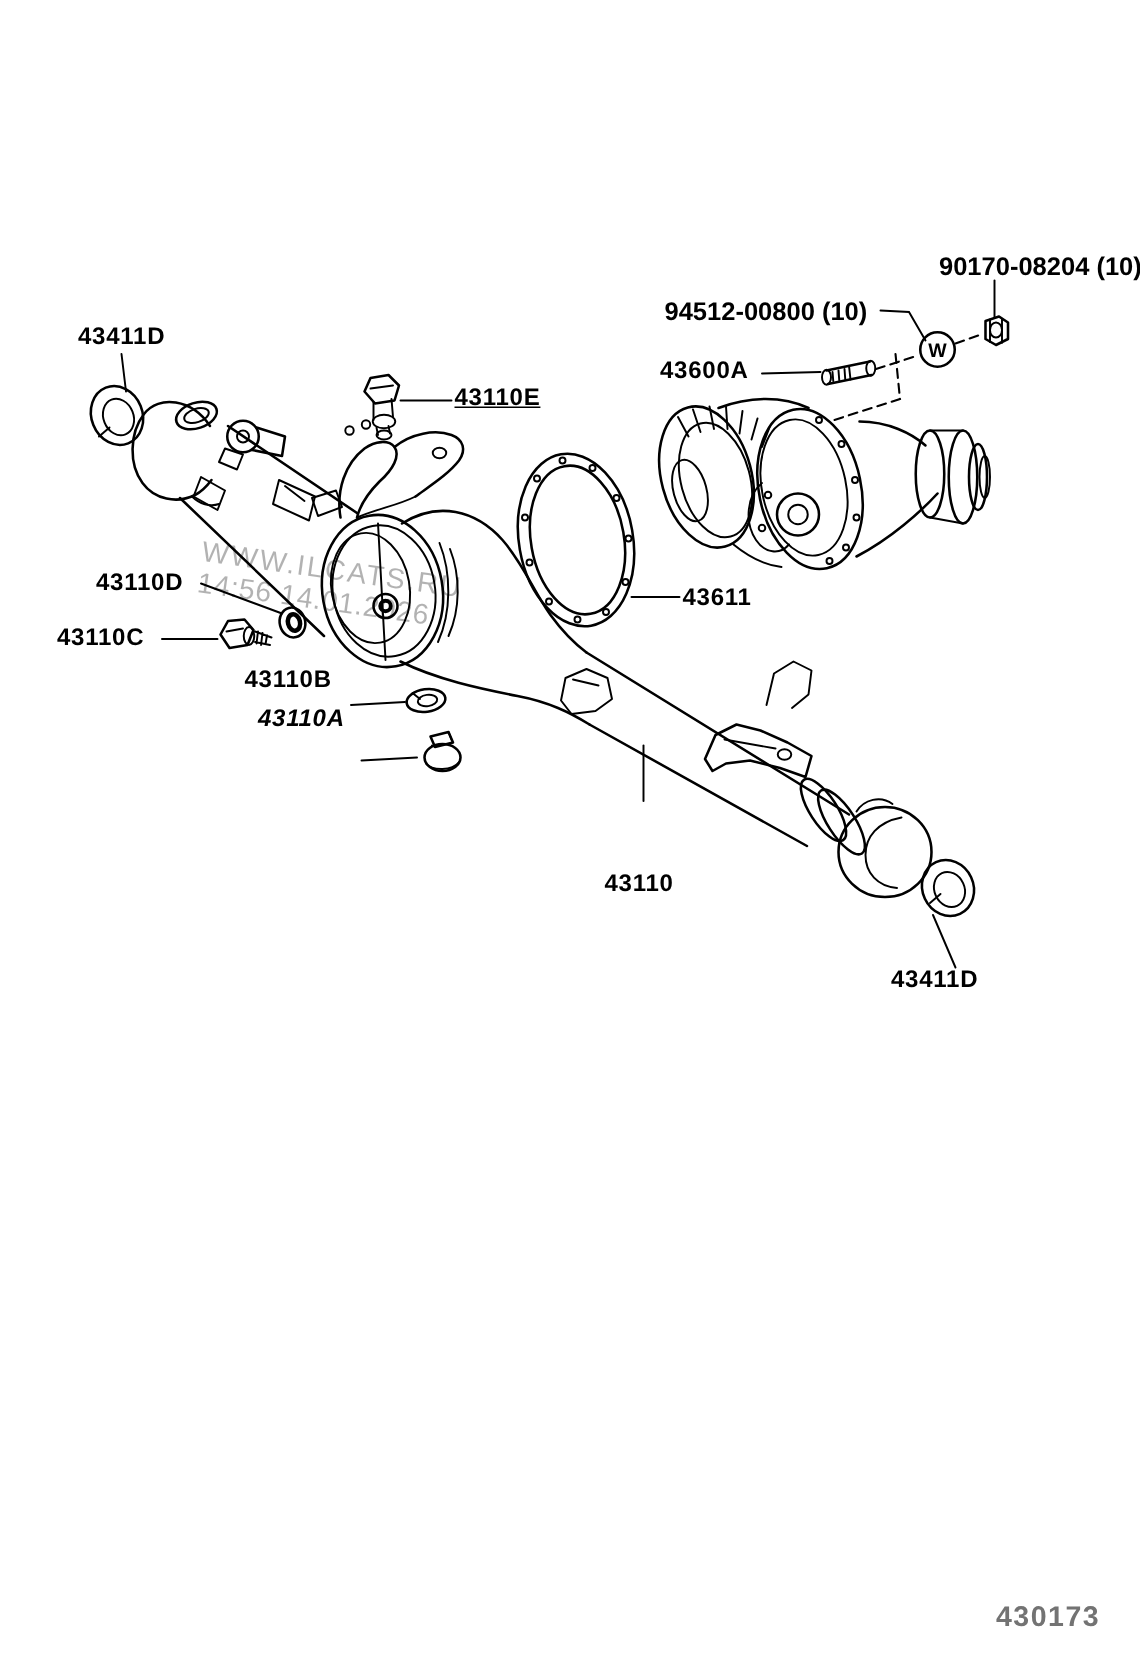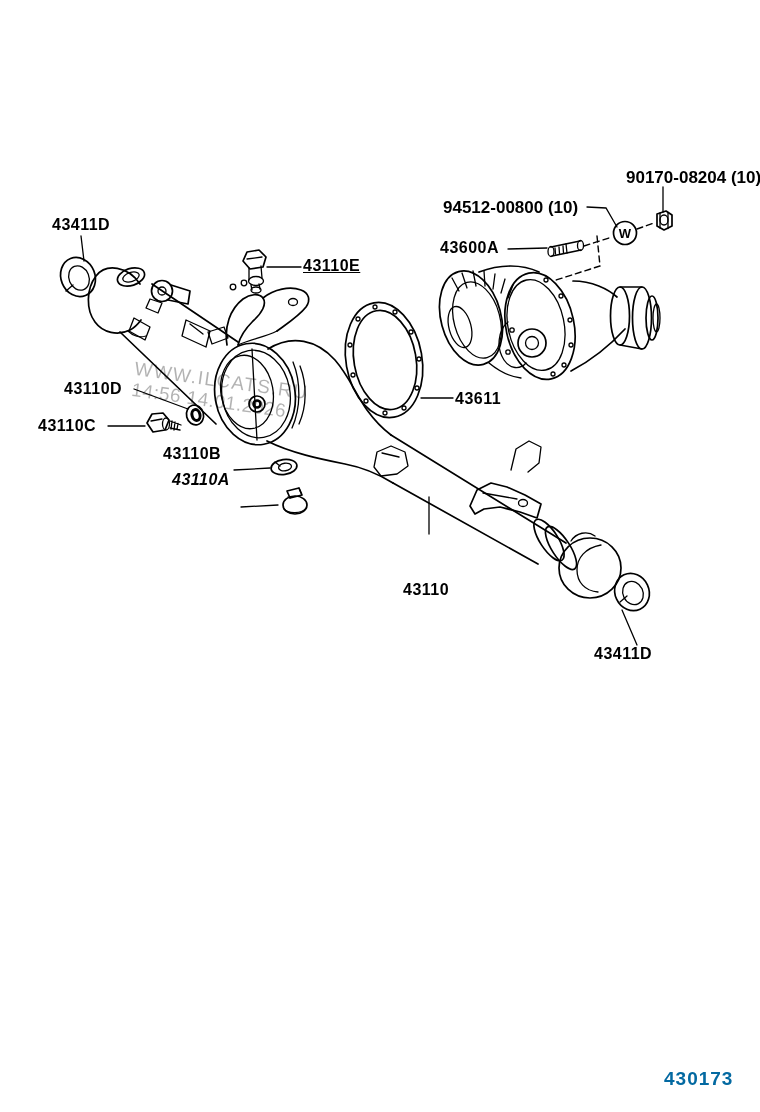--- a/index.html
+++ b/index.html
@@ -7,21 +7,21 @@
     position:relative;width:760px;height:1112px;background:#ffffff;
     overflow:hidden;font-family:"Liberation Sans",sans-serif;
   }
   .lbl{
     position:absolute;z-index:3;color:#000;font-weight:bold;
     font-size:16px;line-height:1;letter-spacing:0.5px;white-space:nowrap;
   }
   .lbl.small{font-size:17px;letter-spacing:0px;}
   #fig-code{
     position:absolute;z-index:3;left:664px;top:1068px;
-    color:#0369a1;font-weight:bold;font-size:19px;letter-spacing:1px;
+    color:#737373;font-weight:bold;font-size:19px;letter-spacing:1px;
   }
   #watermark{
     position:absolute;z-index:1;left:136px;top:358px;
     transform:rotate(8deg);transform-origin:0 0;
     color:rgba(0,0,0,0.30);font-size:19px;line-height:21px;
     letter-spacing:1.5px;white-space:nowrap;
   }
   #watermark .wm2{letter-spacing:0.5px;}
   svg{position:absolute;z-index:2;left:0;top:0;}
   .ln{fill:none;stroke:#000;stroke-width:1.7;stroke-linecap:round;stroke-linejoin:round;}

